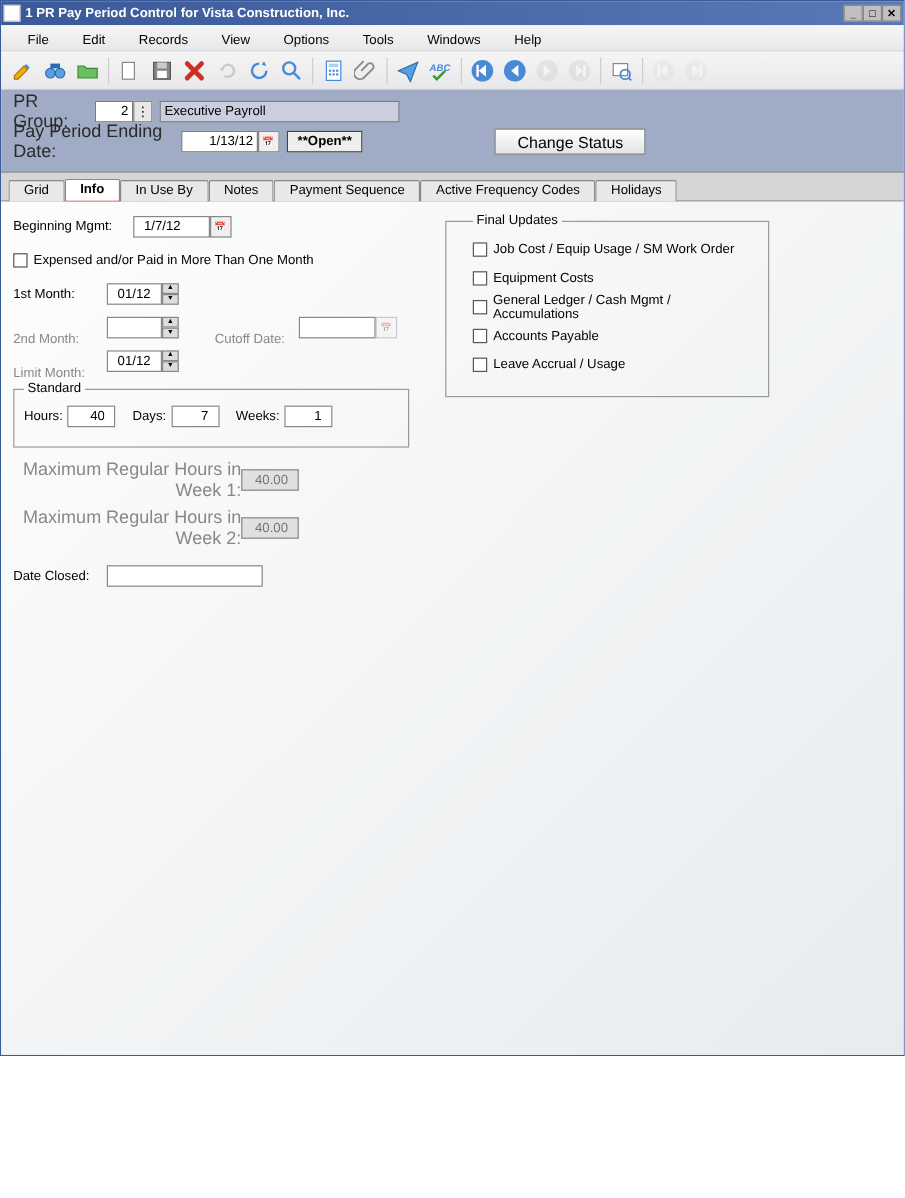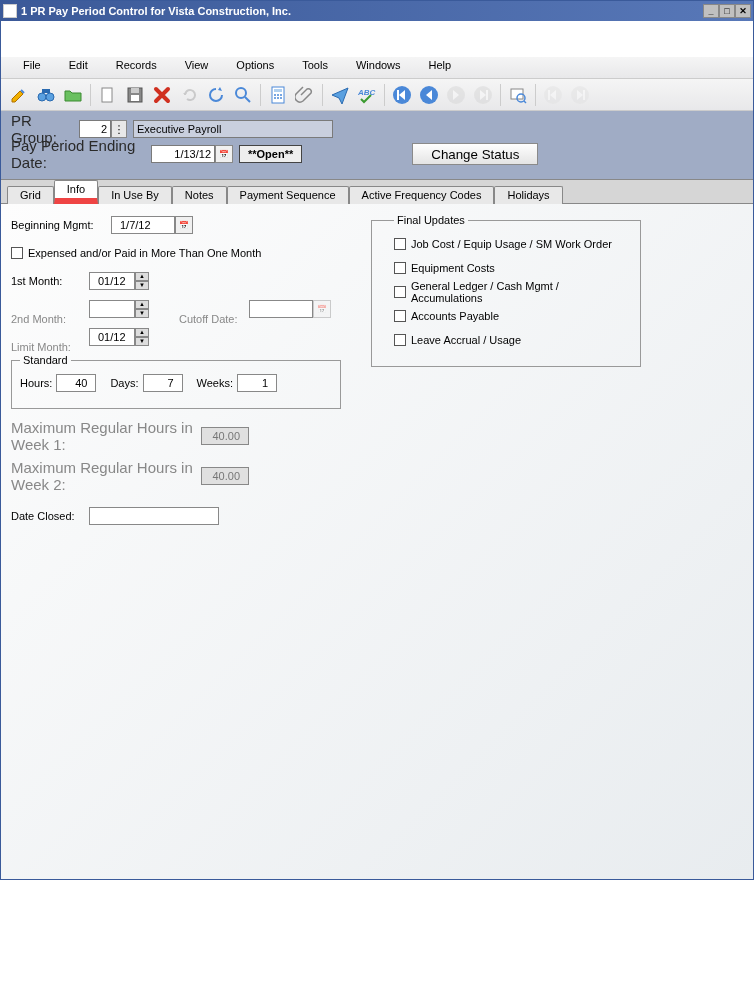--- a/index.html
+++ b/index.html
@@ -8,21 +8,21 @@
   .window { width: 754px; height: 880px; border: 1px solid #3a5a9a; display: flex; flex-direction: column; }
   
   
   .titlebar { background: linear-gradient(to right, #3b5998, #5878b8); color: #fff; height: 20px; display: flex; align-items: center; padding: 0 2px; font-size: 11px; }
   .titlebar-icon { width: 14px; height: 14px; background: #fff; margin-right: 4px; border: 1px solid #ccc; display: inline-block; }
   .titlebar-text { flex: 1; font-weight: bold; }
   .titlebar-buttons { display: flex; gap: 0; }
   .titlebar-btn { width: 16px; height: 14px; background: #c0c0c0; border: 1px solid #888; display: flex; align-items: center; justify-content: center; font-size: 9px; font-weight: bold; color: #000; }
   
   
-  .menubar { background: linear-gradient(to bottom, #f5f5f5, #e8e8ea); height: 22px; display: flex; align-items: flex-start; padding: 0 8px; gap: 0; border-bottom: 1px solid #ccc; margin-top: 36px; }
+  .menubar { background: linear-gradient(to bottom, #f5f5f5, #e8e8ea); height: 22px; display: flex; align-items: flex-end; padding: 0 8px; gap: 0; border-bottom: 1px solid #ccc; }
   .menu-item { padding: 2px 14px; cursor: default; }
   
   
   .toolbar { background: linear-gradient(to bottom, #f5f5f5, #e8e8ea); height: 32px; display: flex; align-items: center; padding: 0 6px; gap: 3px; border-bottom: 1px solid #ccc; }
   .tool-btn { width: 24px; height: 24px; display: flex; align-items: center; justify-content: center; font-style: italic; }
   .tool-sep { width: 1px; height: 22px; background: #ccc; margin: 0 2px; }
   .tool-btn svg { width: 20px; height: 20px; }
   .tool-btn.dim svg { opacity: 0.35; }
   
   
@@ -32,21 +32,21 @@
   .inp { background: #fff; border: 1px solid #7a7a7a; height: 18px; padding: 1px 3px; font-size: 11px; }
   .inp.right { text-align: right; }
   .tiny-btn { width: 16px; height: 18px; border: 1px solid #888; background: #e8e8e8; display: flex; align-items: center; justify-content: center; }
   .date-btn { width: 18px; height: 18px; border: 1px solid #888; background: #f0f0f0; display: flex; align-items: center; justify-content: center; font-size: 8px; color: #b00; }
   .open-badge { border: 1px solid #444; background: #eee; padding: 2px 8px; font-weight: bold; height: 18px; display: flex; align-items: center; }
   .btn-raised { background: linear-gradient(to bottom,#fefefe,#e4e4e4); border: 1px solid #8a8a8a; padding: 3px 18px; height: 22px; cursor: default; }
   
   
   .tabstrip { display: flex; align-items: flex-end; background: #d6d6d6; padding: 4px 6px 0 6px; border-bottom: 1px solid #888; height: 24px; }
   .tab { padding: 2px 12px 3px 12px; border: 1px solid #888; border-bottom: none; background: #e8e8e8; margin-right: 0; font-size: 11px; cursor: default; position: relative; top: 1px; border-radius: 2px 2px 0 0; }
-  .tab.active { background: #fff; border-bottom: 6px solid #ef4444; z-index: 2; }
+  .tab.active { background: #fff; border-bottom: 1px solid #ef4444; z-index: 2; font-weight: bold; }
   
   
   .body { flex: 1; background: linear-gradient(135deg, #fdfdfd 0%, #e8ecef 100%); padding: 10px; display: flex; gap: 30px; align-items: flex-start; }
   .left-col { width: 330px; }
   .right-col { width: 270px; }
   
   .field-row { display: flex; align-items: center; margin-bottom: 6px; height: 22px; }
   .field-lbl { width: 100px; font-size: 11px; }
   .field-lbl.dim { color: #888; margin-top: 20px; }
   .val { border: 1px solid #888; height: 18px; font-size: 11px; padding: 1px 8px; }
@@ -57,21 +57,21 @@
   
   fieldset { border: 1px solid #999; padding: 6px 8px 8px 8px; margin-bottom: 10px; }
   legend { font-size: 11px; padding: 0 3px; }
   fieldset.standard .field-lbl { width: auto; margin-right: 4px; }
   fieldset.standard .val { width: 40px; text-align: right; margin-right: 14px; }
   
   .final-updates { padding: 6px 10px 14px 22px; }
   .fu-row { display: flex; align-items: center; height: 24px; }
   
   .maxrow { display: flex; align-items: center; margin-bottom: 6px; }
-  .maxrow .lbl { width: 190px; color: #888; }
+  .maxrow .lbl { width: 190px; color: #888; text-align: right; }
   .maxrow .val { width: 48px; text-align: right; background: #e0e0e0; color: #777; }
 </style>
 </head>
 <body>
 
 <div class="window">
 
   <div class="titlebar">
     <span class="titlebar-icon"></span>
     <span class="titlebar-text">1 PR Pay Period Control for Vista Construction, Inc.</span>

